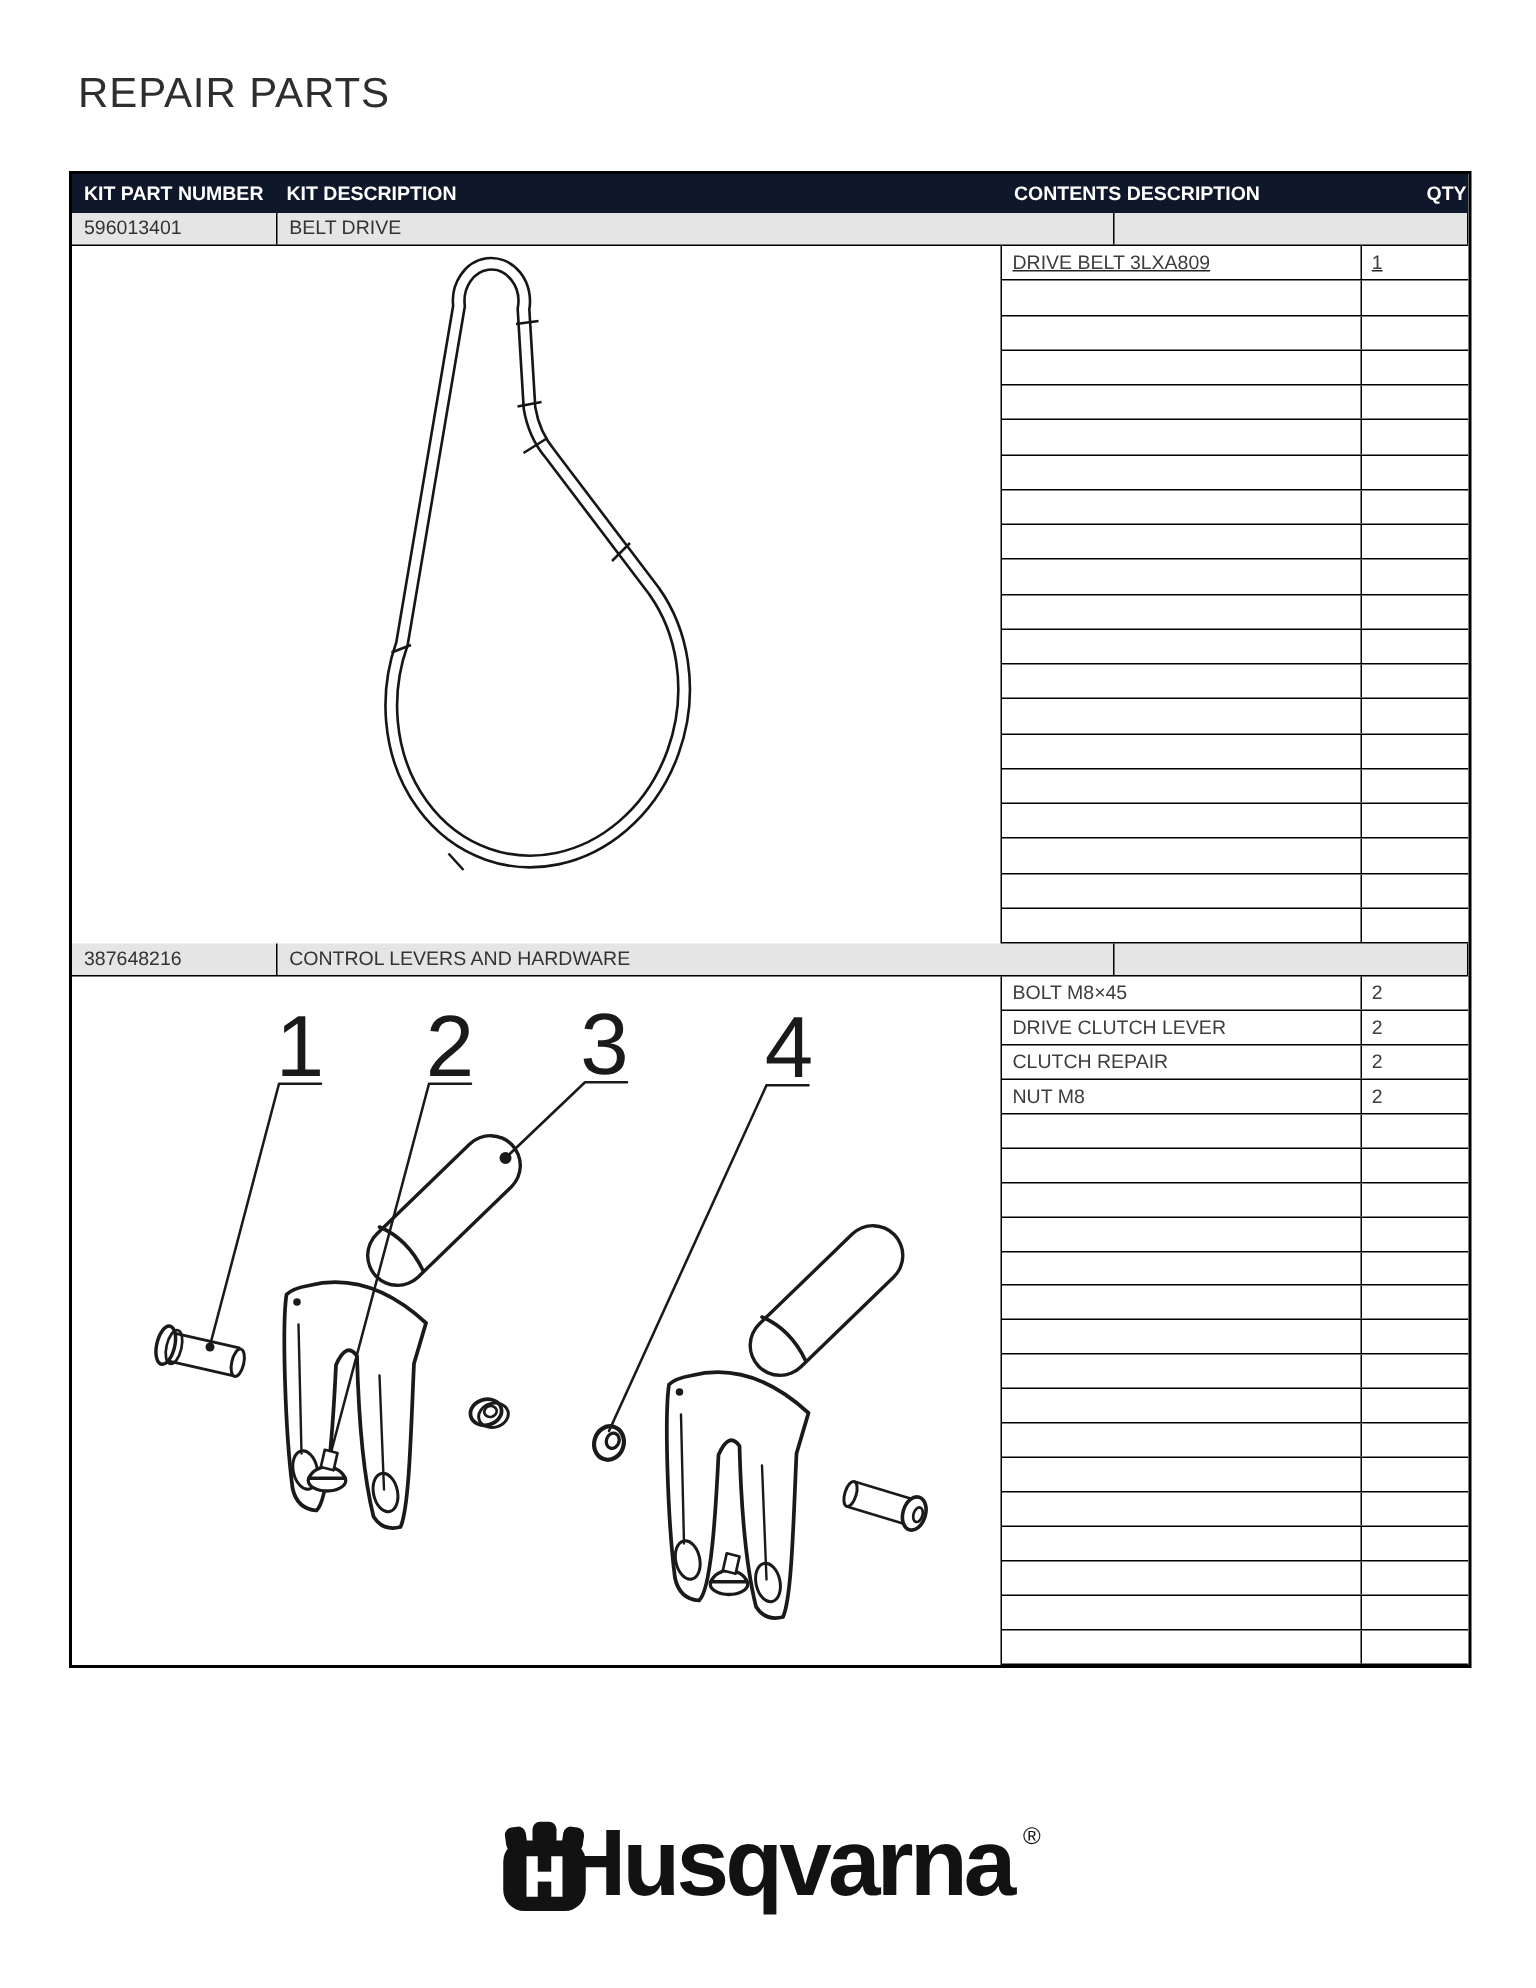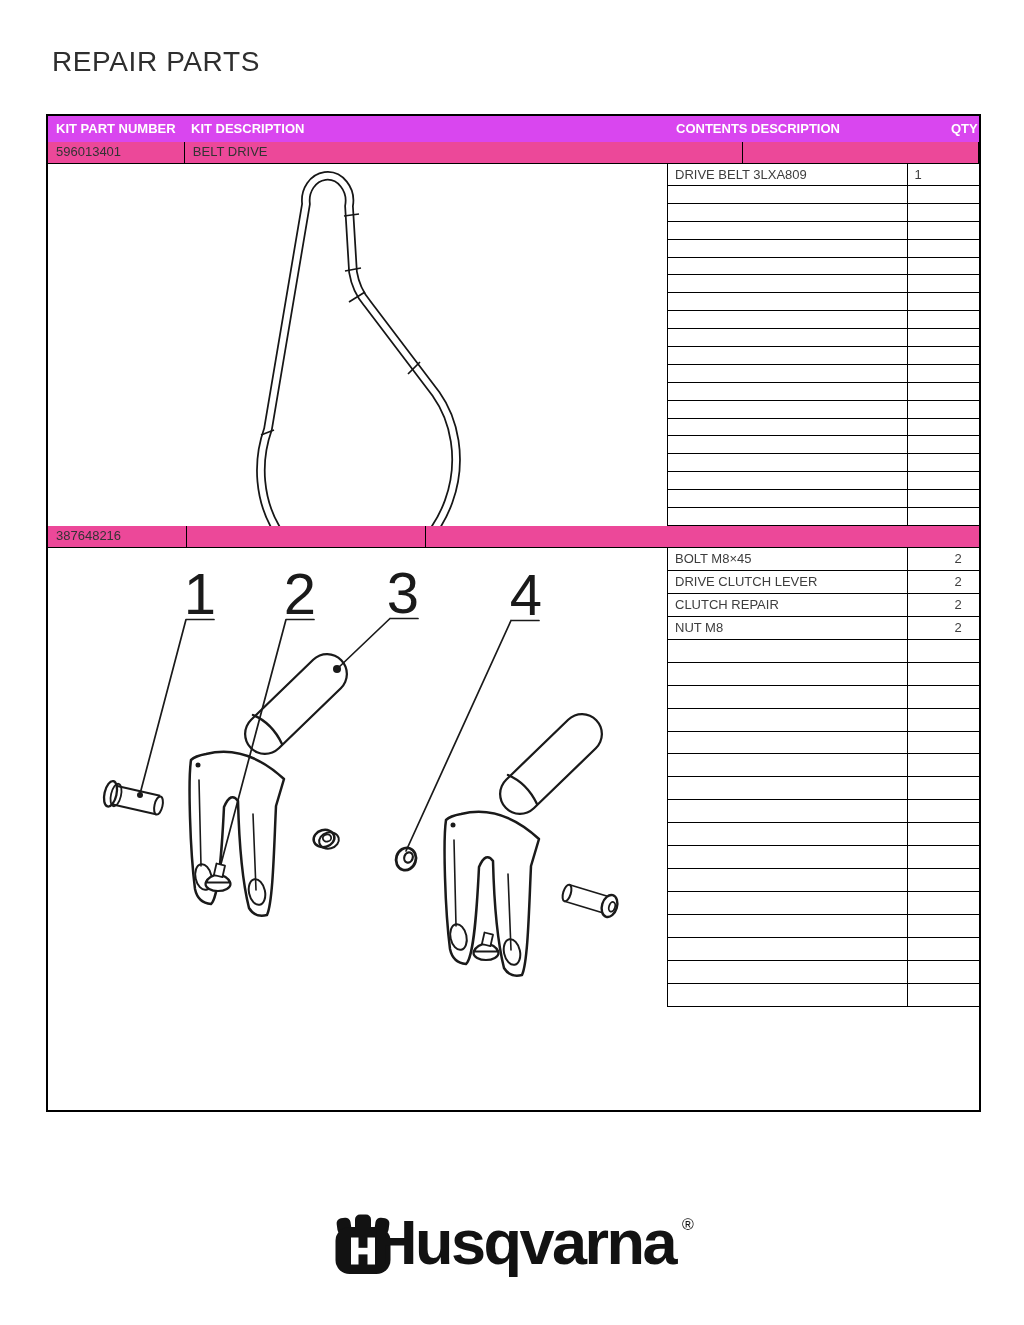--- a/index.html
+++ b/index.html
@@ -4,38 +4,38 @@
 <style>
   html,body{margin:0;padding:0;background:#fff;}
   .page{position:relative;width:1024px;height:1325px;background:#fff;overflow:hidden;
         font-family:"Liberation Sans",sans-serif;color:#222;}
   .title{position:absolute;left:52px;top:46px;font-size:28px;font-weight:400;
          color:#2e2e2e;letter-spacing:0.6px;margin:0;}
 
   
   .parts-table{position:absolute;left:46px;top:114px;width:935px;height:998px;
                border:2px solid #000;box-sizing:border-box;overflow:hidden;background:#fff;}
-  .thead{height:26px;background:#d946ef;position:relative;}
+  .thead{height:26px;background:#0f172a;position:relative;}
   .hlbl{position:absolute;top:0;line-height:26px;color:#fff;font-size:13px;font-weight:bold;white-space:nowrap;}
   .hp1{left:8px}.hp2{left:143px}.hp3{left:628px}.hp4{left:903px}
 
-  .srow{height:22px;display:flex;background:#ec4899;border-bottom:1.5px solid #000;box-sizing:border-box;}
+  .srow{height:22px;display:flex;background:#e5e5e5;border-bottom:1.5px solid #000;box-sizing:border-box;}
   .sc{box-sizing:border-box;font-size:13px;color:#333;line-height:20px;padding-left:8px;white-space:nowrap;overflow:hidden;}
   .sc1{width:138.5px;border-right:1.5px solid #000;}
   .sc2{width:565px;border-right:1.5px solid #000;}
   .sc3{width:239.5px;border-right:1.5px solid #000;padding-left:0;}
   .sc4{flex:1;padding-left:0;}
 
   .carea{display:flex;box-sizing:border-box;}
-  .a1{height:362px;} .a2{height:459px;}
+  .a1{height:465px;text-decoration:underline;} .a2{height:459px;}
   .figcell{width:620px;border-right:1.5px solid #000;box-sizing:border-box;position:relative;overflow:hidden;}
   .figsvg{position:absolute;left:0;top:0;}
   .rows{flex:1;display:flex;flex-direction:column;}
   .crow{display:flex;border-bottom:1.5px solid #000;box-sizing:border-box;}
-  .a1 .crow{height:23.25px;} .a2 .crow{height:22.95px;gap:40px;}
+  .a1 .crow{height:23.25px;} .a2 .crow{height:22.95px;}
   .cdesc{width:239.5px;border-right:1.5px solid #000;box-sizing:border-box;
          font-size:13px;color:#3d3d3d;line-height:21px;padding-left:7px;white-space:nowrap;overflow:hidden;}
   .cqty{flex:1;font-size:13px;color:#3d3d3d;line-height:21px;padding-left:7px;}
 
   
   .brand{position:absolute;left:0;top:1205px;width:1024px;height:100px;}
   .crownmark{position:absolute;left:334px;top:9px;}
   .brandtext{position:absolute;left:372px;top:6px;font-size:63px;font-weight:bold;
              letter-spacing:-2.5px;color:#121212;line-height:1;}
   .reg{position:absolute;left:682px;top:11px;font-size:16px;color:#121212;}
@@ -155,20 +155,21 @@
           </div>
           <div class="crow">
             <div class="cdesc"></div>
             <div class="cqty"></div>
           </div>
         </div>
     </div>
 
     <div class="srow">
       <div class="sc sc1">387648216</div>
+      <div class="sc sc2">CONTROL LEVERS AND HARDWARE</div>
       <div class="sc sc3"></div>
       <div class="sc sc4"></div>
     </div>
 
     <div class="carea a2">
       <div class="figcell">
         <svg class="figsvg" width="618" height="457" viewBox="0 0 618 457">
           <g fill="none" stroke="#1a1a1a" stroke-linecap="round" stroke-linejoin="round">
 
             <g id="leverA">

